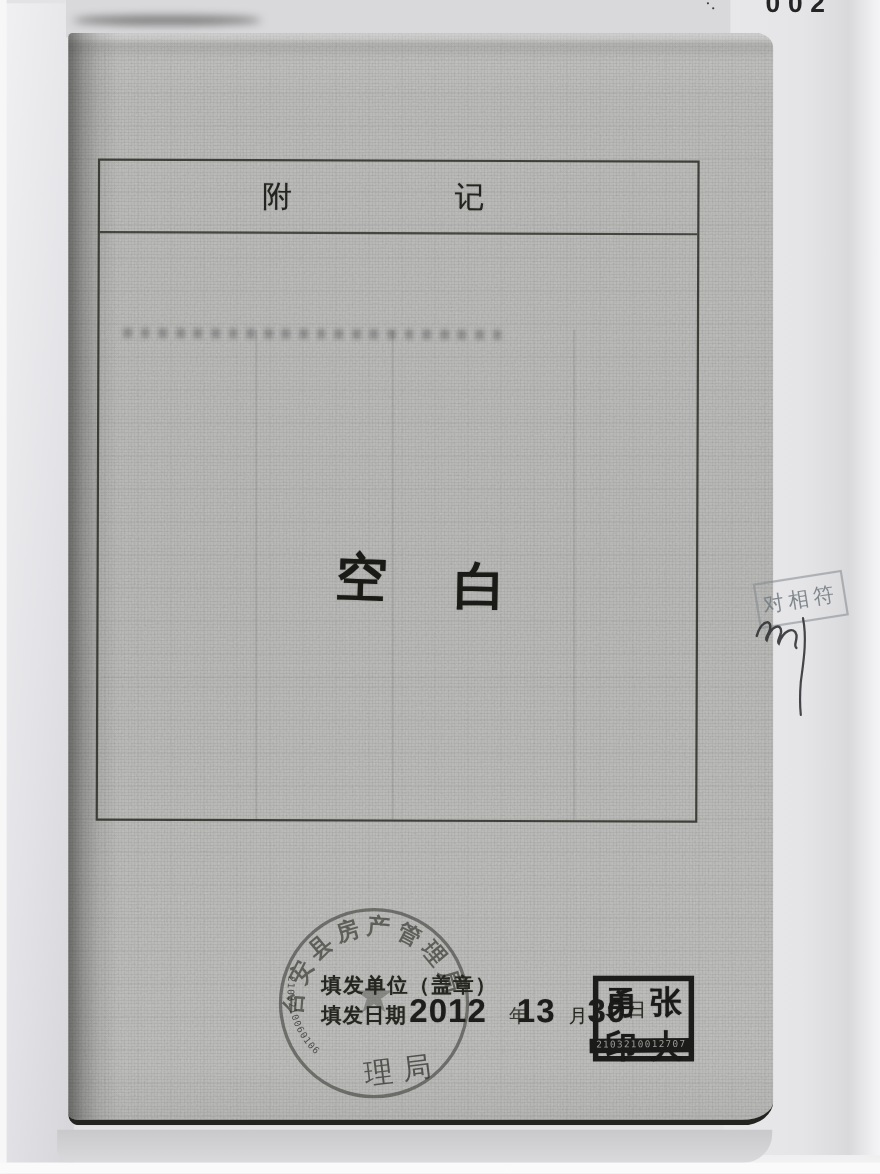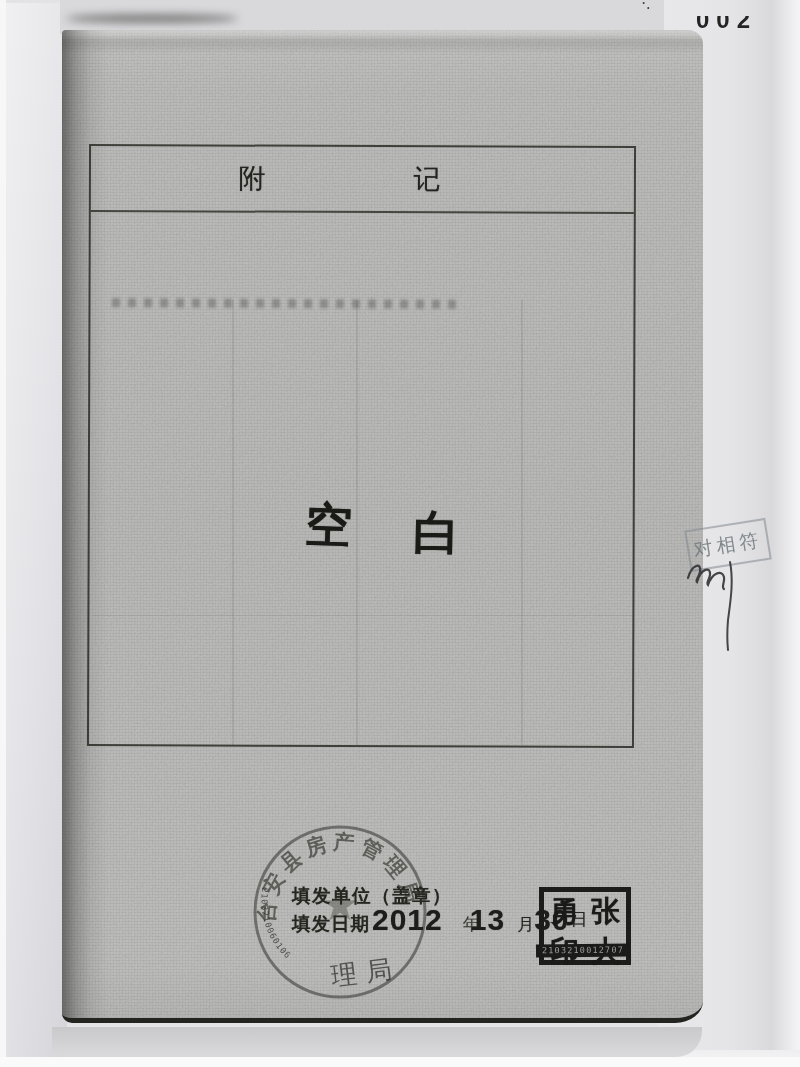--- a/index.html
+++ b/index.html
@@ -87,21 +87,21 @@
     letter-spacing:1.2px; transform:rotate(-.5deg); }
 
   
   .side-stamp { left:687px; top:524px; width:82px; height:42px; z-index:4;
     border:2.5px solid rgba(130,137,142,.55); transform:rotate(-9deg);
     display:flex; align-items:center; justify-content:center;
     font-size:19px; color:rgba(118,125,130,.9); letter-spacing:4px; }
   .signature { left:648px; top:538px; z-index:5; }
 
   
-  .corner-num-wrap { left:696px; top:16px; width:80px; height:13px; overflow:hidden; z-index:5; }
+  .corner-num-wrap { left:696px; top:0; width:80px; height:13px; overflow:hidden; z-index:5; }
   .corner-num-wrap span { display:block; margin-top:-10px;
     font-family:"Liberation Sans","DejaVu Sans",sans-serif; font-size:24px; font-weight:700;
     letter-spacing:7px; color:#242424; }
   .corner-mark-wrap { left:641px; top:0; width:20px; height:10px; overflow:hidden; z-index:5; }
   .corner-mark-wrap span { display:block; margin-top:-5px; font-size:16px; color:#3a3a3a; }
 </style>
 </head>
 <body>
 
 <div class="photo">

